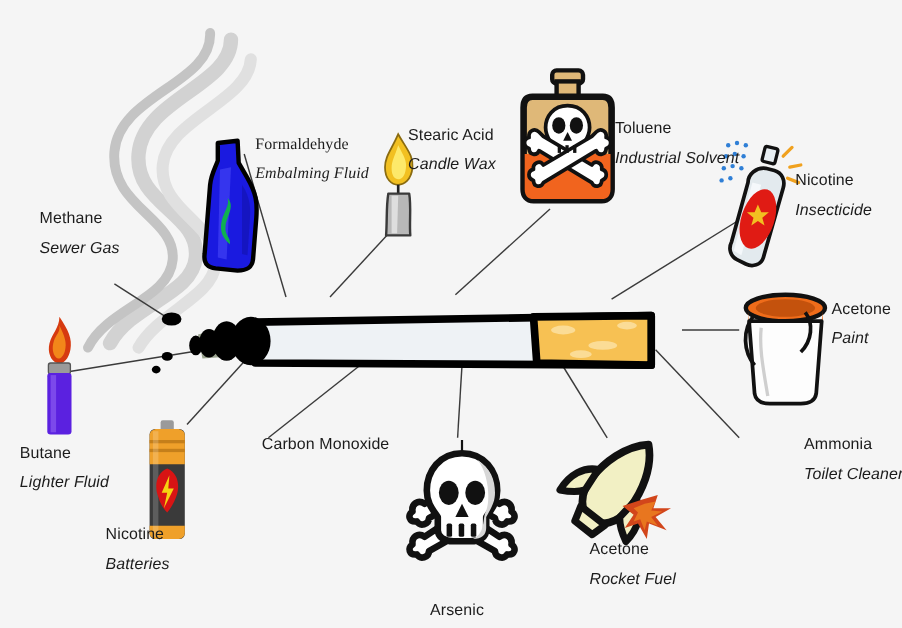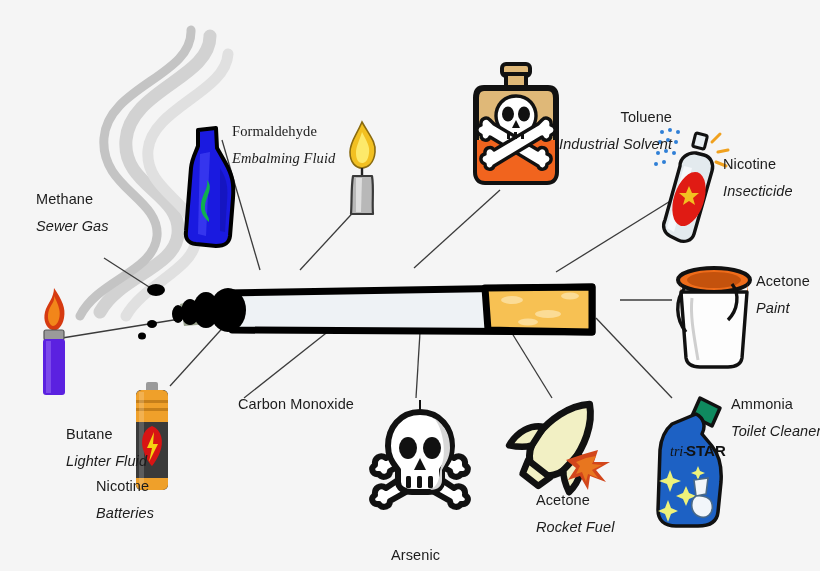--- a/index.html
+++ b/index.html
@@ -151,40 +151,20 @@
       <path d="M12 20 C12 34 16 38 18 46 C22 40 26 44 28 50 C32 42 38 46 40 52
                C46 44 52 48 56 54 C62 44 68 48 72 44 C76 38 80 30 80 20
                L80 34 L12 34 Z" fill="#ef6c1a"></path>
       <path d="M13 30 L79 30 L74 96 C73 102 68 105 60 105 L32 105 C24 105 19 102 18 96 Z" fill="#fdfdfd" stroke="#111" stroke-width="3.4" stroke-linejoin="round"></path>
       <path d="M24 36 C22 54 26 74 30 98" fill="none" stroke="#cfcfcf" stroke-width="3"></path>
       <path d="M18 24 C6 38 8 58 18 70" fill="none" stroke="#111" stroke-width="3.4"></path>
       <path d="M64 22 C72 32 70 48 60 58" fill="none" stroke="#111" stroke-width="3.4"></path>
     </svg>
   </div>
 
-  <div class="art" style="left:652px;top:394px;">
-    <svg width="80" height="136" viewBox="0 0 80 136">
-      <path d="M48 4 L68 14 L60 32 L40 22 Z" fill="#0f8a5f" stroke="#111" stroke-width="3.5" stroke-linejoin="round"></path>
-      <path d="M20 30 L44 20 C52 24 54 32 50 40 L60 52 C68 62 70 74 69 88
-               L66 118 C65 128 58 132 46 132 L24 132 C12 132 6 126 6 116
-               L8 56 C9 44 13 36 20 30 Z" fill="#1d61c4" stroke="#111" stroke-width="3.5" stroke-linejoin="round"></path>
-      <text x="18" y="62" font-family="Liberation Serif, serif" font-size="14" font-style="italic" fill="#111">tri-</text>
-      <text x="34" y="62" font-family="Liberation Sans, sans-serif" font-size="15" font-weight="bold" fill="#111">STAR</text>
-      <g fill="#eef27a">
-        <path d="M18 76 L21 84 L29 87 L21 90 L18 98 L15 90 L7 87 L15 84 Z"></path>
-        <path d="M34 92 L37 99 L44 102 L37 105 L34 112 L31 105 L24 102 L31 99 Z"></path>
-        <path d="M16 106 L19 114 L26 117 L19 120 L16 128 L13 120 L6 117 L13 114 Z"></path>
-        <path d="M46 72 L48 77 L53 79 L48 81 L46 86 L44 81 L39 79 L44 77 Z"></path>
-      </g>
-      <g fill="#f2f6fa" stroke="#4a6a88" stroke-width="1.6">
-        <path d="M42 86 L56 84 L54 100 L44 102 Z"></path>
-        <path d="M44 102 C38 106 38 118 46 122 C54 126 62 120 60 110 C59 104 52 101 44 102 Z"></path>
-      </g>
-    </svg>
-  </div>
 
   <div class="art" style="left:502px;top:392px;">
     <svg width="120" height="106" viewBox="0 0 120 106">
       <g transform="rotate(38 58 50)">
         <path d="M58 2 C74 16 80 40 80 58 C80 76 70 88 58 88 C46 88 36 76 36 58 C36 40 42 16 58 2 Z" fill="#f2f0c4" stroke="#111" stroke-width="7" stroke-linejoin="round"></path>
         <path d="M36 48 C24 54 18 68 20 84 C28 80 34 76 38 70 Z" fill="#f2f0c4" stroke="#111" stroke-width="6.5" stroke-linejoin="round"></path>
         <path d="M80 48 C92 54 98 68 96 84 C88 80 82 76 78 70 Z" fill="#f2f0c4" stroke="#111" stroke-width="6.5" stroke-linejoin="round"></path>
         <path d="M44 84 L72 84 L68 98 L48 98 Z" fill="#f2f0c4" stroke="#111" stroke-width="6.5" stroke-linejoin="round"></path>
       </g>
       <path d="M82 62 L96 58 L92 70 L108 70 L94 78 L104 90 L88 84 L86 98 L78 84 L66 88 L74 76 L64 68 Z" fill="#d2461b"></path>
@@ -242,22 +222,26 @@
   <div class="lbl" style="left:36px;top:192px;">
     <div class="name">Methane</div>
     <div class="sub">Sewer Gas</div>
   </div>
 
   <div class="lbl" style="left:232px;top:124px;font-family:Liberation Serif, serif;">
     <div class="name">Formaldehyde</div>
     <div class="sub">Embalming Fluid</div>
   </div>
 
-
-  <div class="lbl" style="left:559px;top:110px;text-align:right;">
+  <div class="lbl" style="left:371px;top:116px;">
+    <div class="name">Stearic Acid</div>
+    <div class="sub">Candle Wax</div>
+  </div>
+
+  <div class="lbl" style="left:559px;top:110px;">
     <div class="name">Toluene</div>
     <div class="sub">Industrial Solvent</div>
   </div>
 
   <div class="lbl" style="left:723px;top:157px;">
     <div class="name">Nicotine</div>
     <div class="sub">Insecticide</div>
   </div>
 
   <div class="lbl" style="left:756px;top:274px;">
@@ -282,18 +266,18 @@
 
   <div class="lbl" style="left:238px;top:397px;">
     <div class="name">Carbon Monoxide</div>
   </div>
 
   <div class="lbl" style="left:96px;top:479px;">
     <div class="name">Nicotine</div>
     <div class="sub">Batteries</div>
   </div>
 
-  <div class="lbl" style="left:18px;top:427px;margin-left:48px;">
+  <div class="lbl" style="left:18px;top:405px;">
     <div class="name">Butane</div>
     <div class="sub">Lighter Fluid</div>
   </div>
 
 </div>
 
 </body></html>

